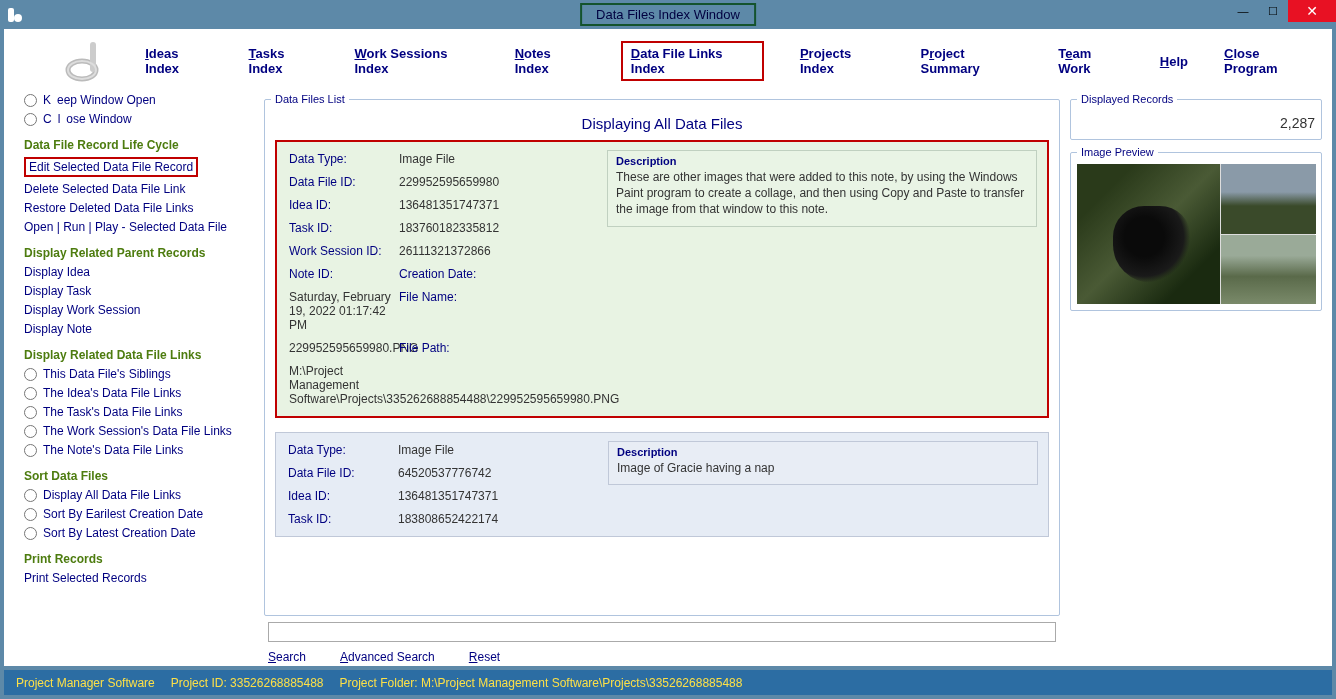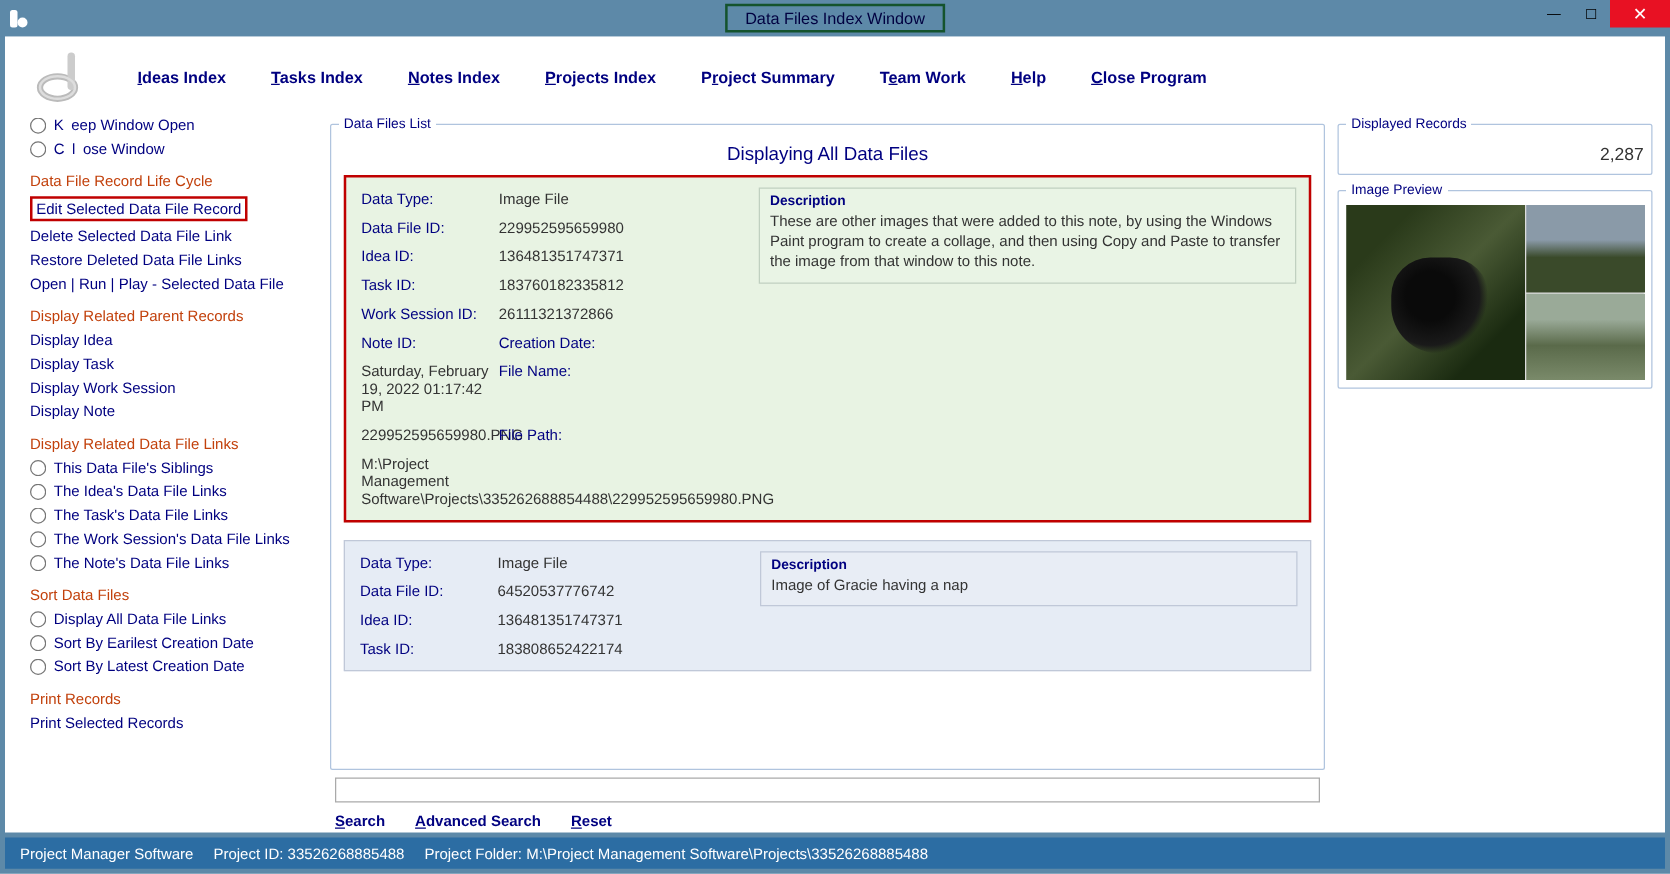--- a/index.html
+++ b/index.html
@@ -4,64 +4,64 @@
 <style>
 * { box-sizing: border-box; margin: 0; padding: 0; }
 body { font-family: "Segoe UI", Tahoma, sans-serif; font-size: 12px; background: #5d89a8; width: 1336px; height: 699px; overflow: hidden; color: #000080; }
 .titlebar { height: 29px; background: #5d89a8; display: flex; align-items: center; position: relative; }
 .titlebar-icon { width: 24px; height: 24px; margin-left: 6px; display: flex; align-items: center; }
 .titlebar-title { position: absolute; left: 50%; transform: translateX(-50%); color: #000040; font-size: 13px; border: 2px solid #14532d; padding: 2px 14px; }
 .win-controls { position: absolute; right: 0; top: 0; display: flex; }
 .win-btn { width: 30px; height: 22px; display: flex; align-items: center; justify-content: center; font-size: 11px; color: #000; background: transparent; border: none; }
 .win-btn.close { width: 48px; background: #e81123; color: #fff; font-size: 14px; }
 .main-area { background: #fff; margin: 0 4px 4px 4px; height: 637px; display: flex; flex-direction: column; }
-.toolbar { display: flex; align-items: center; padding: 8px 20px 4px 20px; gap: 0; }
+.toolbar { display: flex; align-items: center; padding: 8px 20px 4px 20px; gap: 0; margin-left: 37px; }
 .toolbar-logo { width: 56px; height: 48px; margin-right: 30px; display: flex; align-items: center; justify-content: center; }
 .toolbar-links { display: flex; gap: 36px; align-items: center; }
 .toolbar-links a { color: #000080; text-decoration: none; font-size: 13px; font-weight: 600; }
 .toolbar-links a .ul { text-decoration: underline; }
 .toolbar-links a.boxed { border: 2px solid #c00000; padding: 3px 8px; }
 .body-row { display: flex; flex: 1; padding: 4px 10px 0 20px; gap: 10px; overflow: hidden; }
 .left-panel { width: 230px; flex-shrink: 0; }
 .radio-row { display: flex; align-items: center; gap: 6px; margin-bottom: 5px; cursor: pointer; }
 .radio-row input { margin: 0; }
-.section-head { font-weight: 400; color: #c2410c; margin-top: 12px; margin-bottom: 5px; }
+.section-head { font-weight: 700; color: #4d7c0f; margin-top: 12px; margin-bottom: 5px; }
 .link-item { color: #000080; margin-bottom: 5px; cursor: pointer; display: block; }
 .link-item.boxed { border: 2px solid #c00000; padding: 1px 3px; display: inline-block; }
 .center-panel { flex: 1; display: flex; flex-direction: column; min-width: 0; }
 fieldset { border: 1px solid #b0c4de; border-radius: 2px; padding: 6px; }
 legend { color: #000080; font-size: 11px; padding: 0 4px; }
 .list-container { position: relative; flex: 1; display: flex; flex-direction: column; }
 .list-header { text-align: center; color: #000080; font-size: 15px; padding: 4px 0 8px 0; }
 .list-scroll { flex: 1; overflow-y: scroll; padding: 0 4px; }
 .record-card { border: 1px solid #b8d0b8; background: #e8f3e3; padding: 10px 12px; margin-bottom: 14px; position: relative; }
 .record-card.boxed { border: 2px solid #c00000; }
 .record-card.blue { background: #e6ecf5; border: 1px solid #c0c8d8; }
 .record-grid { display: grid; grid-template-columns: 110px 1fr; row-gap: 9px; font-size: 12px; }
 .record-grid .lbl { color: #000080; }
 .record-grid .val { color: #333; }
 .desc-box { border: 1px solid #c0d0c0; position: absolute; top: 8px; right: 10px; width: 430px; background: rgba(255,255,255,0.08); padding: 4px 8px 8px 8px; }
 .desc-box.blue { border-color: #c0c8d8; }
 .desc-box .desc-legend { color: #000080; font-size: 11px; font-weight: 600; margin-bottom: 2px; }
 .desc-box .desc-text { color: #333; font-size: 12px; line-height: 1.35; }
 .search-row { margin-top: 4px; padding: 2px 4px; }
 .search-input { width: 100%; height: 20px; border: 1px solid #aaa; padding: 0 4px; background: #fff; }
-.search-links { display: flex; gap: 24px; padding: 6px 4px 2px 4px; font-weight: bold; }
+.search-links { display: flex; gap: 34px; padding: 6px 4px 2px 4px; }
 .search-links a { color: #000080; text-decoration: none; }
 .search-links a .ul { text-decoration: underline; }
 .right-panel { width: 252px; flex-shrink: 0; display: flex; flex-direction: column; gap: 6px; }
 .disp-count { text-align: right; font-size: 14px; color: #333; padding: 4px 0 2px 0; }
 .preview-box { height: 140px; background: #ddd; position: relative; display: grid; grid-template-columns: 60% 40%; grid-template-rows: 1fr 1fr; gap: 1px; }
 .pv { background: #6a7a55; display: flex; align-items: center; justify-content: center; overflow: hidden; }
 .pv1 { grid-row: 1 / 3; background: linear-gradient(135deg,#2a3a1a 20%,#4a5a35 50%,#1a2a10 80%); position: relative; }
 .pv1::after { content:""; position:absolute; left:25%; top:30%; width:55%; height:55%; background: radial-gradient(circle at 40% 40%, #0a0a0a 30%, #1a1a1a 60%, transparent 70%); border-radius: 40% 40% 50% 50%; }
 .pv2 { background: linear-gradient(180deg,#8a9aa8 40%,#3a4a2a 60%); }
 .pv3 { background: linear-gradient(180deg,#9aaa98 30%,#5a6a4a 60%,#7a8a6a 100%); position:relative; }
 .status-box { flex: 1; }
-.statusbar { height: 25px; background: #2c6da3; color: #ffffff; display: flex; align-items: center; padding: 0 12px; gap: 16px; font-size: 12px; margin: 0 4px; }
+.statusbar { height: 25px; background: #2c6da3; color: #fde047; display: flex; align-items: center; padding: 0 12px; gap: 16px; font-size: 12px; margin: 0 4px; }
 ::-webkit-scrollbar { width: 17px; }
 ::-webkit-scrollbar-track { background: #f0f0f0; }
 ::-webkit-scrollbar-thumb { background: #c0c0c0; border: 1px solid #a0a0a0; }
 </style>
 </head>
 <body>
 
 <div class="titlebar">
   <div class="titlebar-icon">
     <svg width="18" height="18" viewBox="0 0 18 18">
@@ -82,21 +82,23 @@
     <div class="toolbar-logo">
       <svg width="48" height="42" viewBox="0 0 48 42">
           <ellipse cx="18" cy="30" rx="14" ry="9" fill="none" stroke="#bbb" stroke-width="5"></ellipse>
           <rect x="26" y="2" width="6" height="30" rx="3" fill="#ccc"></rect>
           <ellipse cx="18" cy="30" rx="14" ry="9" fill="none" stroke="#ddd" stroke-width="2"></ellipse>
         </svg>
     </div>
     <div class="toolbar-links">
       <a href="#"><span class="ul">I</span><span>deas Index</span></a>
       <a href="#"><span class="ul">T</span>asks Index</a>
+      <a href="#"><span class="ul">W</span>ork Sessions Index</a>
       <a href="#"><span class="ul">N</span>otes Index</a>
+      <a href="#" class="boxed"><span class="ul">D</span>ata File Links Index</a>
       <a href="#"><span class="ul">P</span>rojects Index</a>
       <a href="#">P<span class="ul">r</span>oject Summary</a>
       <a href="#">T<span class="ul">e</span>am Work</a>
       <a href="#"><span class="ul">H</span>elp</a>
       <a href="#"><span class="ul">C</span>lose Program</a>
     </div>
   </div>
 
   <div class="body-row">
 

